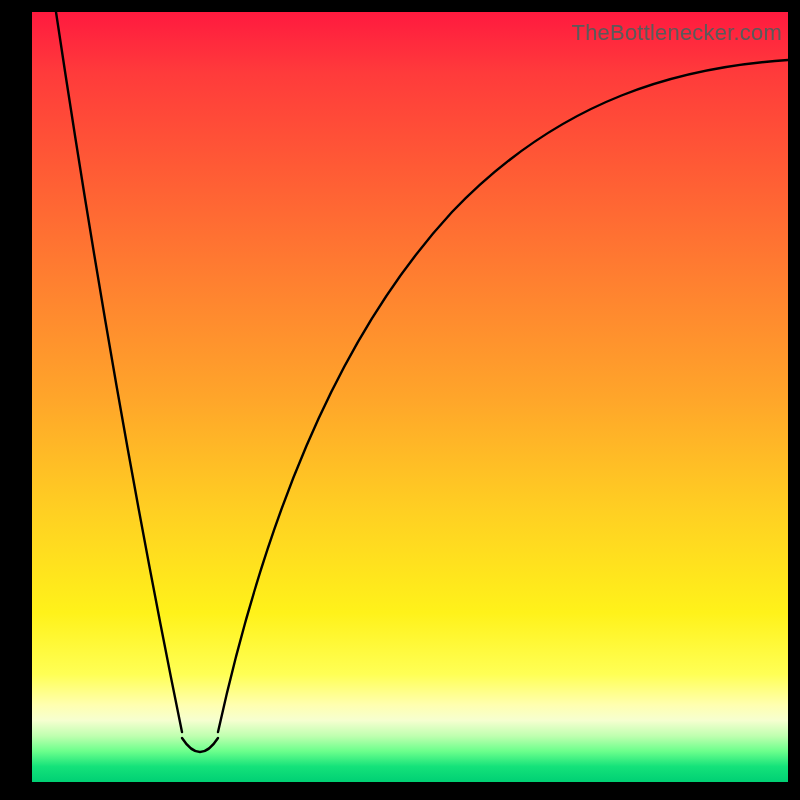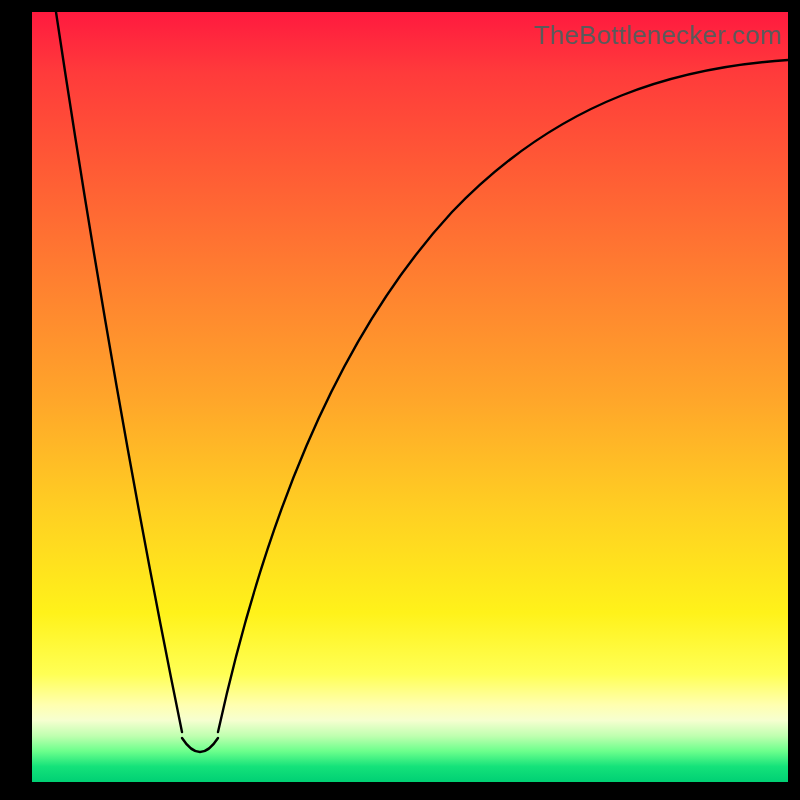--- a/index.html
+++ b/index.html
@@ -39,21 +39,21 @@
       #6cff8c 96%,
       #14e27a 98%,
       #00d074 100%
     );
   }
   .watermark {
     position: absolute;
     top: 8px;
     right: 6px;
     color: #5a5a5a;
-    font-size: 26px;
+    font-size: 22px;
     font-weight: 400;
     letter-spacing: 0.2px;
     user-select: none;
   }
   svg.curve {
     position: absolute;
     left: 0; top: 0;
     width: 756px;
     height: 770px;
   }

